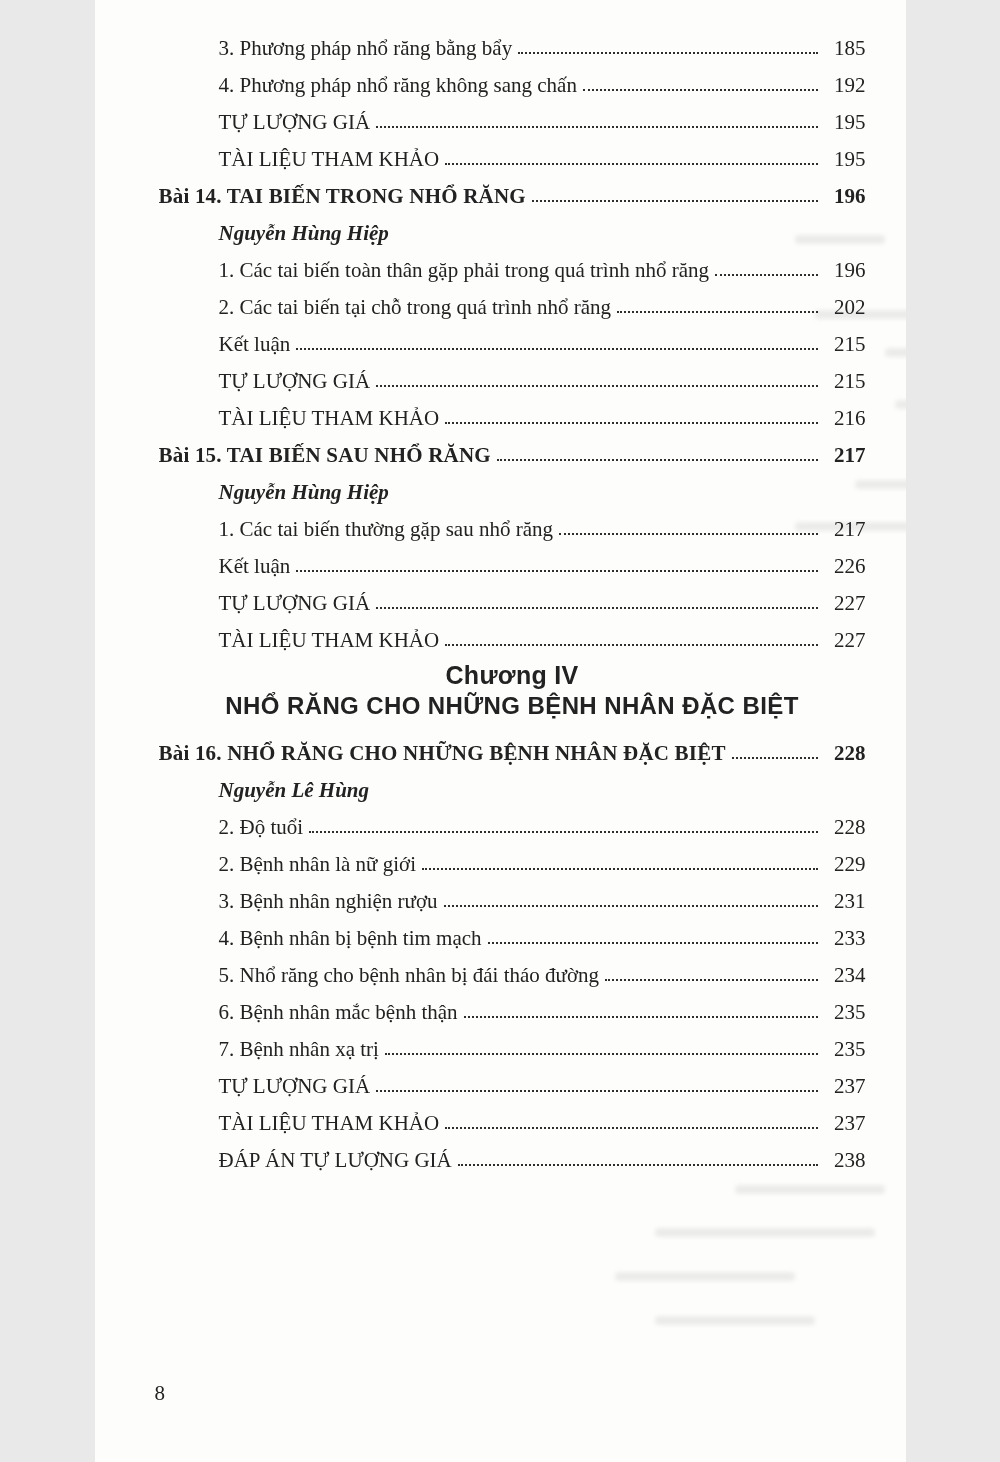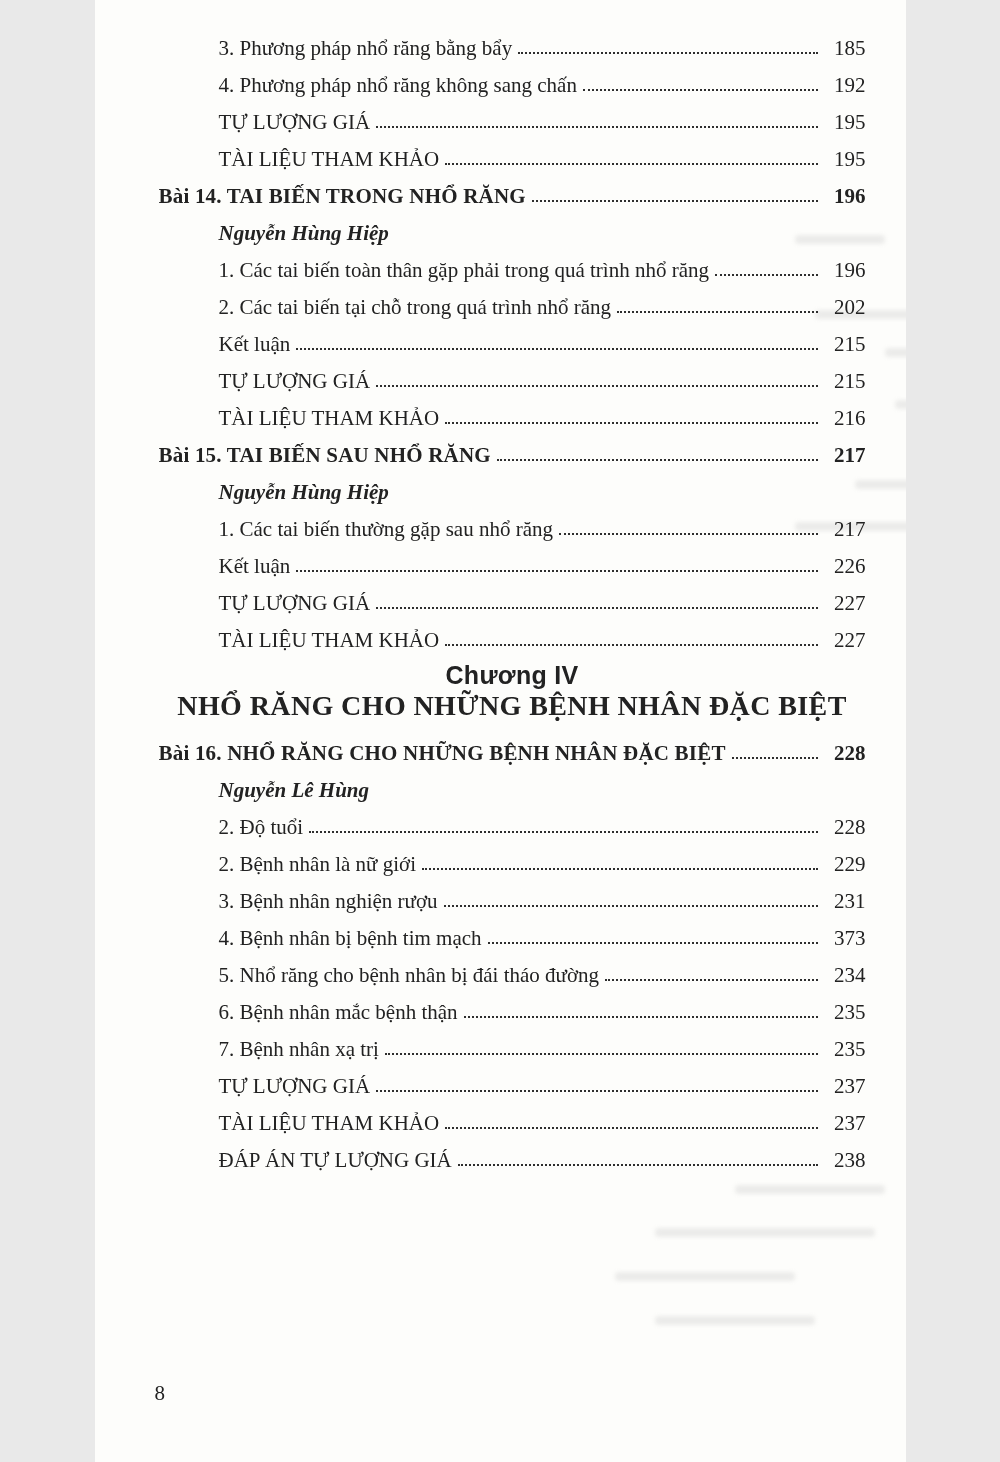--- a/index.html
+++ b/index.html
@@ -47,21 +47,21 @@
     font-style: italic;
   }
   .chapter {
     text-align: center;
     font-family: "Liberation Sans", "DejaVu Sans", sans-serif;
     font-weight: bold;
     padding-top: 8px;
     padding-bottom: 6px;
   }
   .ch-kicker { font-size: 25px; line-height: 28px; letter-spacing: 0.3px; }
-  .ch-title  { font-size: 28px; line-height: 34px; letter-spacing: 0.4px; font-family: Liberation Serif, serif; }
+  .ch-title  { font-size: 24px; line-height: 34px; letter-spacing: 0.4px; }
   .folio {
     position: absolute;
     left: 60px;
     bottom: 56px;
     font-size: 21px;
   }
   
   .ghost {
     position: absolute;
     height: 9px;
@@ -192,21 +192,21 @@
         <span class="pg">229</span>
       </div>
       <div class="row item">
         <span class="txt">3. Bệnh nhân nghiện rượu</span>
         <span class="leader"></span>
         <span class="pg">231</span>
       </div>
       <div class="row item">
         <span class="txt">4. Bệnh nhân bị bệnh tim mạch</span>
         <span class="leader"></span>
-        <span class="pg">373</span>
+        <span class="pg">233</span>
       </div>
       <div class="row item">
         <span class="txt">5. Nhổ răng cho bệnh nhân bị đái tháo đường</span>
         <span class="leader"></span>
         <span class="pg">234</span>
       </div>
       <div class="row item">
         <span class="txt">6. Bệnh nhân mắc bệnh thận</span>
         <span class="leader"></span>
         <span class="pg">235</span>

